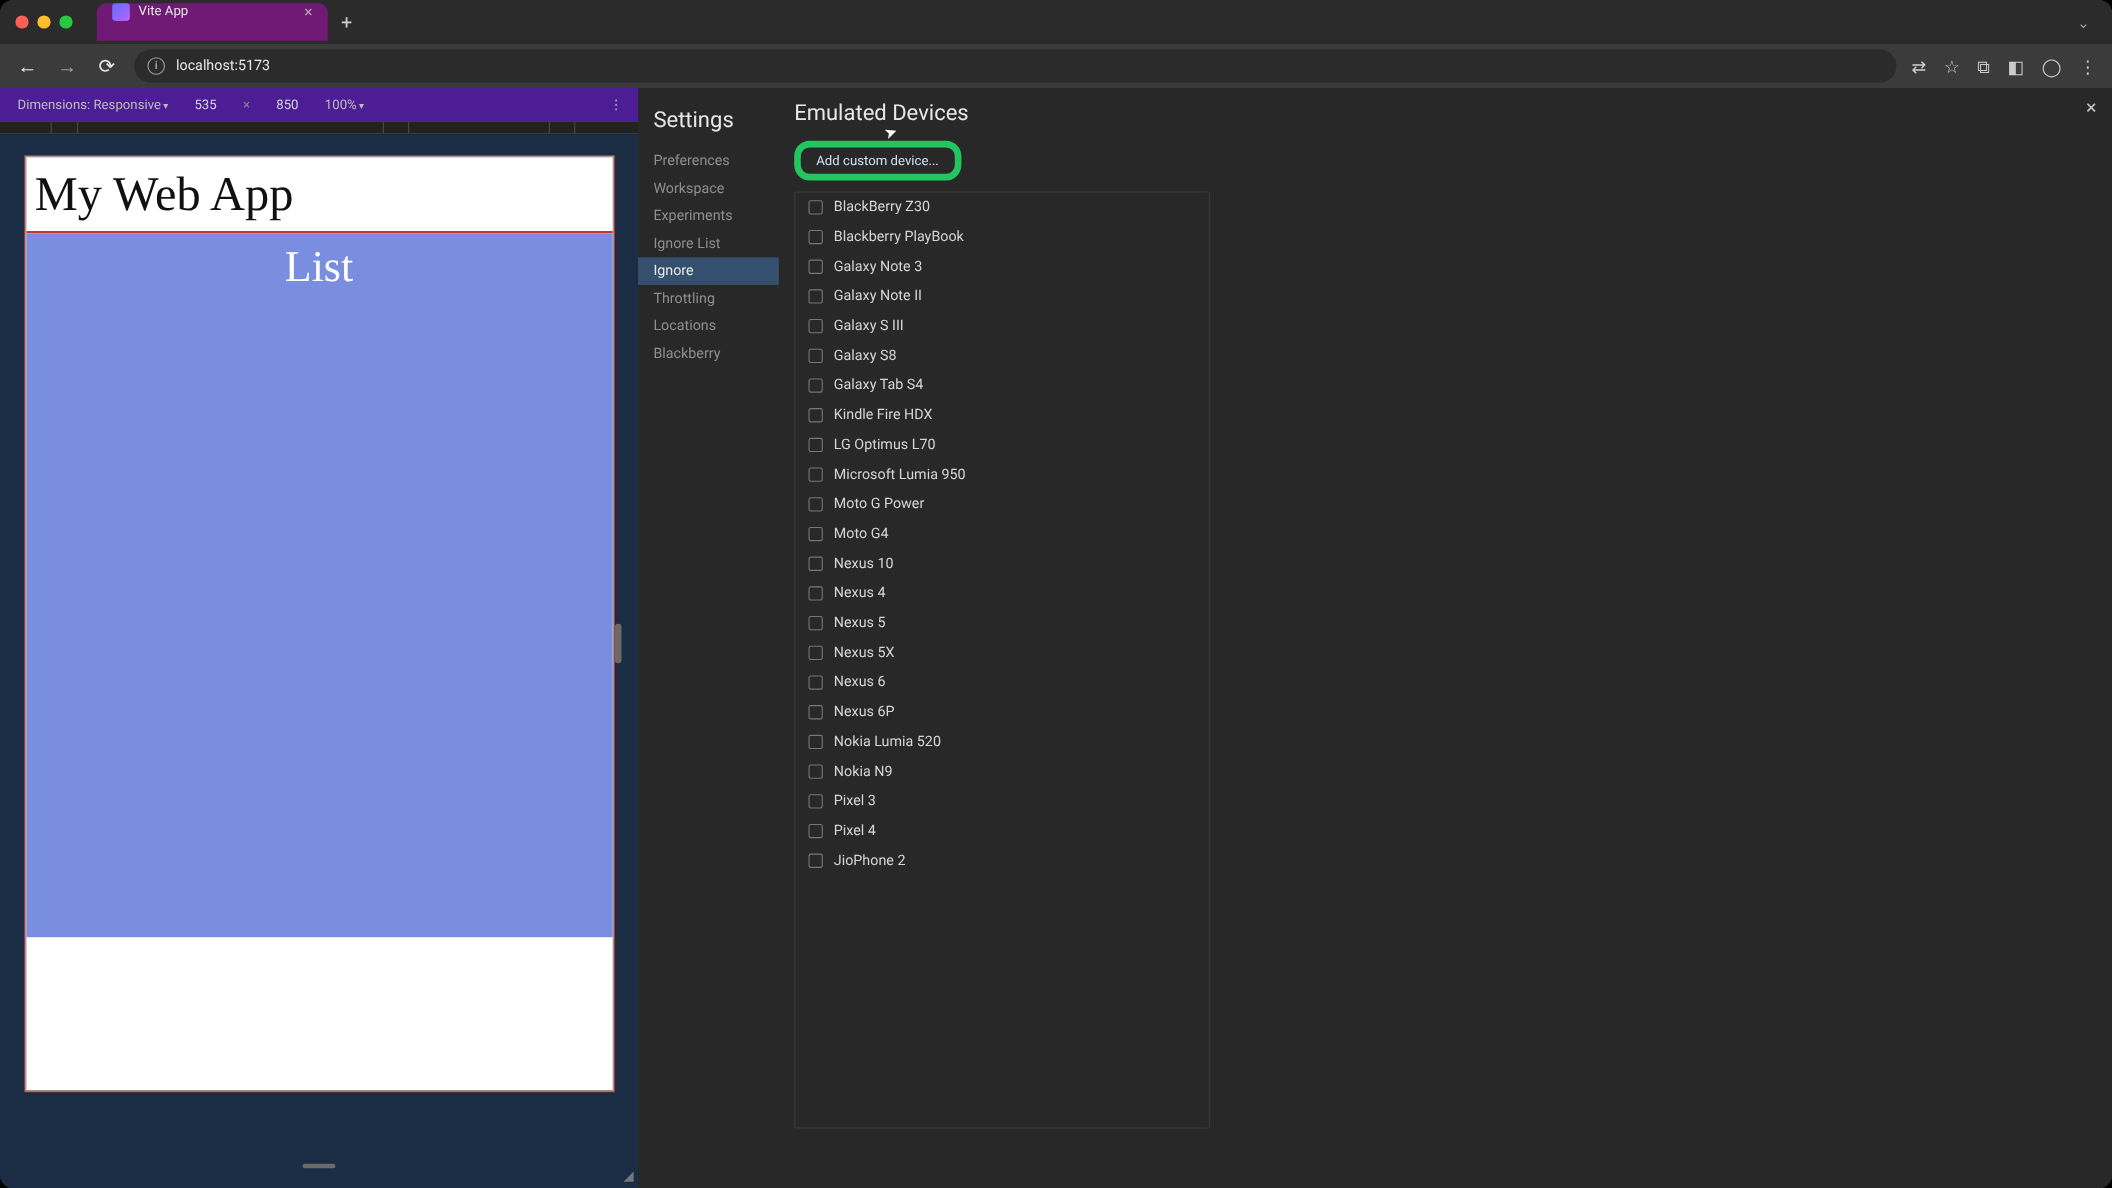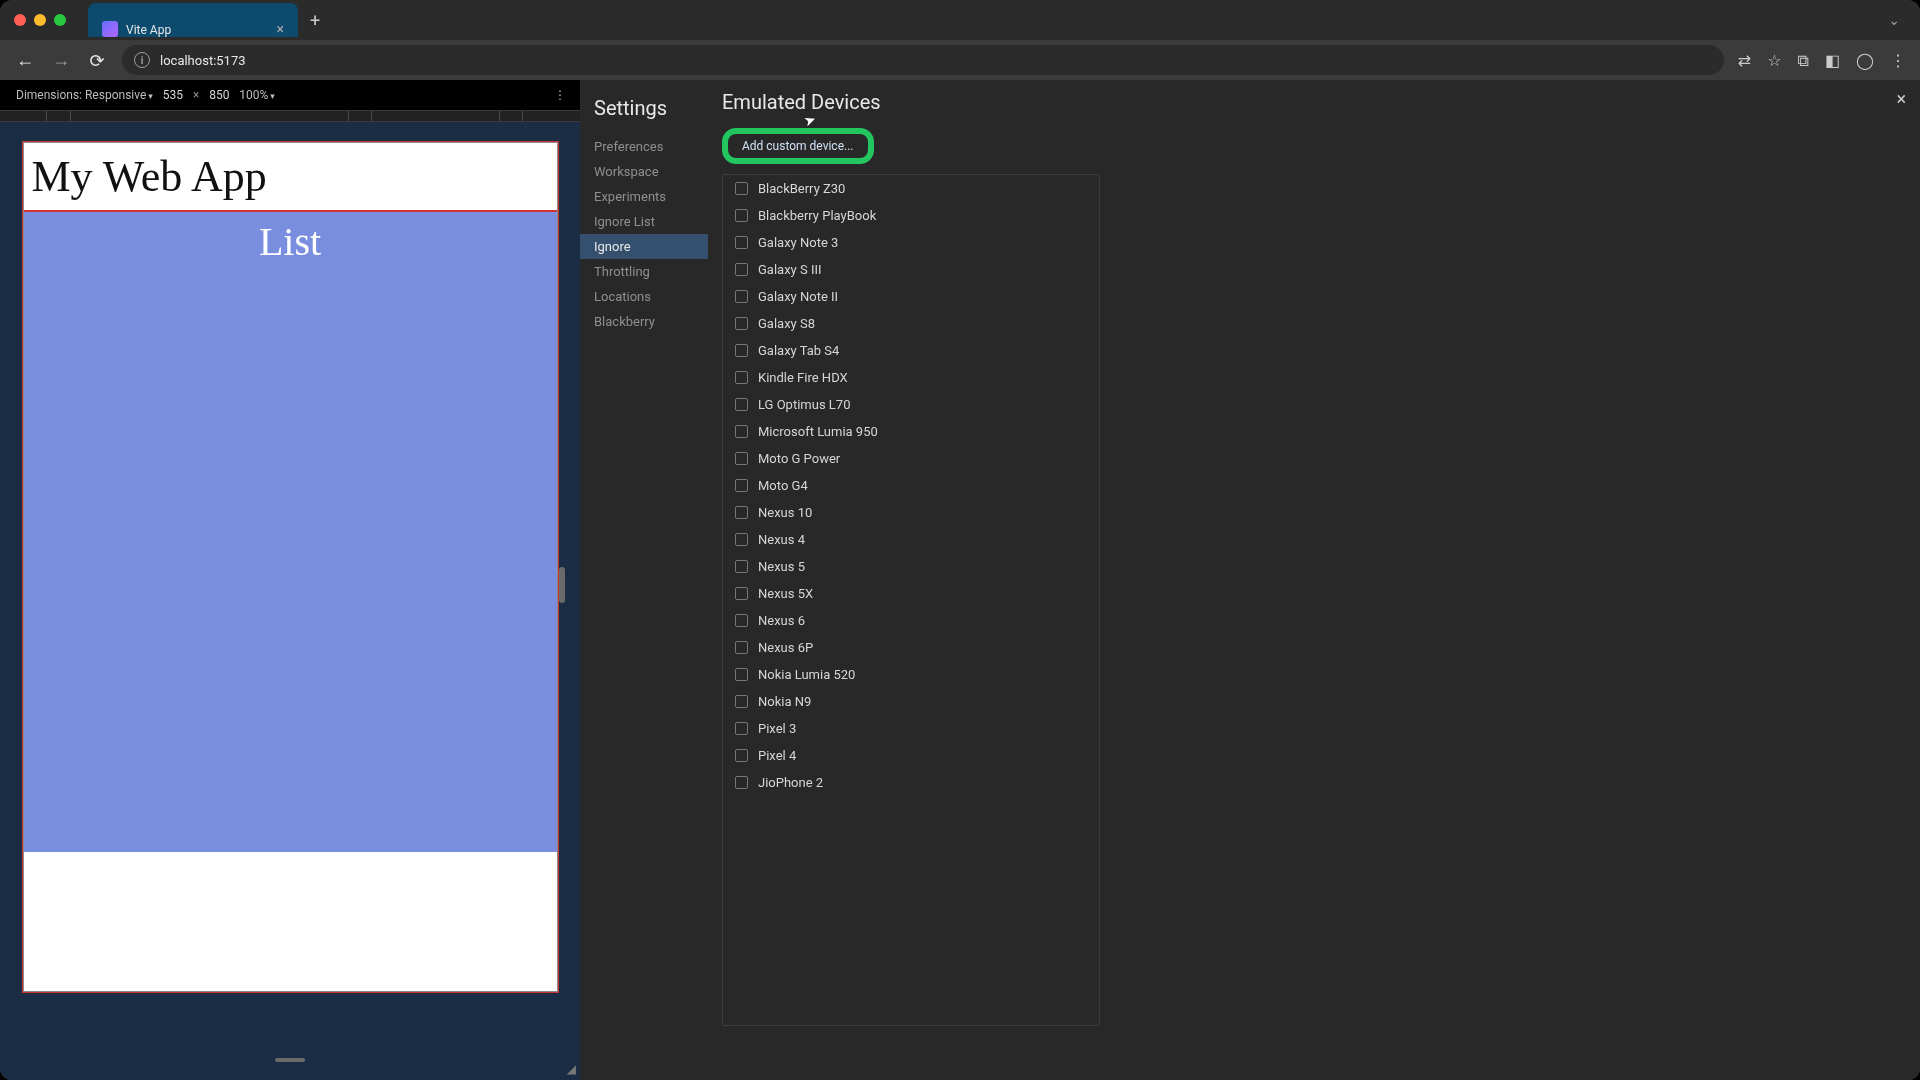--- a/index.html
+++ b/index.html
@@ -4,21 +4,21 @@
 <style>
 * { margin:0; padding:0; box-sizing:border-box; font-family:-apple-system,BlinkMacSystemFont,"Segoe UI",Roboto,sans-serif; }
 html,body { width:1920px; height:1080px; background:#000; overflow:hidden; }
 
 
 .browser { width:1920px; height:1080px; background:#2b2b2b; display:flex; flex-direction:column; border-radius:12px; overflow:hidden; }
 .titlebar { height:40px; background:#2b2b2b; display:flex; align-items:center; padding:0 14px; }
 .traffic { display:flex; gap:8px; }
 .traffic span { width:12px; height:12px; border-radius:50%; }
 .tl-r{background:#ff5f57;} .tl-y{background:#febc2e;} .tl-g{background:#28c840;}
-.tab { margin-left:22px; background:#0c4a6e; height:34px; display:flex; align-items:flex-end; padding:0 14px; border-radius:8px 8px 0 0; gap:8px; width:210px; }
+.tab { margin-left:22px; background:#701a75; height:34px; display:flex; align-items:flex-start; padding:0 14px; border-radius:8px 8px 0 0; gap:8px; width:210px; }
 .tab .favicon { width:16px;height:16px;border-radius:3px;background:linear-gradient(135deg,#646cff,#b467ff); }
 .tab .title { color:#e8e8e8; font-size:12px; flex:1; }
 .tab .close { color:#aaa; font-size:14px; }
 .newtab { color:#ccc; margin-left:12px; font-size:18px; }
 .titlebar-spacer { flex:1; }
 .chev { color:#9e9e9e; font-size:14px; padding:6px; }
 
 .toolbar { height:40px; background:#3b3b3b; display:flex; align-items:center; padding:0 14px; gap:14px; }
 .toolbar .navbtn { color:#9e9e9e; font-size:18px; width:22px; text-align:center; }
 .toolbar .navbtn.en { color:#e6e6e6; }
@@ -26,21 +26,21 @@
 .omnibox .info { width:16px;height:16px;border:1px solid #9e9e9e;border-radius:50%;display:flex;align-items:center;justify-content:center;color:#9e9e9e;font-size:10px;font-weight:bold; }
 .omnibox .url { color:#e8e8e8; font-size:13px; }
 .right-icons { display:flex; gap:16px; color:#ccc; align-items:center; }
 .right-icons span{font-size:16px;}
 
 
 .content { flex:1; display:flex; background:#282828; }
 
 
 .left { width:580px; background:#1d1d1d; display:flex; flex-direction:column; position:relative; }
-.dm-toolbar { height:30px; background:#000000; display:flex; align-items:center; padding:0 16px; color:#bdbdbd; font-size:12px; }
+.dm-toolbar { height:30px; background:#4c1d95; display:flex; align-items:center; padding:0 16px; gap:14px; color:#bdbdbd; font-size:12px; }
 .dm-toolbar .dim-label { color:#bdbdbd; }
 .dm-toolbar input { width:40px; background:transparent; border:none; color:#d6d6d6; text-align:center; font-size:12px; }
 .dm-toolbar .x { color:#8a8a8a; }
 .dm-toolbar .zoom { color:#bdbdbd; }
 .dm-toolbar .drop { font-size:9px; margin-left:2px; }
 .dm-toolbar .spacer{flex:1;}
 .dots-v { color:#bdbdbd; letter-spacing:-2px; }
 
 .ruler { height:12px; border-top:1px solid #3b3b3b; border-bottom:1px solid #3b3b3b; background:#222; position:relative; }
 .ruler .tick { position:absolute; top:0; bottom:0; width:1px; background:#4a4a4a; }
@@ -182,25 +182,25 @@
               <label class="device-row">
                 <input type="checkbox" style="">
                 <span>Blackberry PlayBook</span>
               </label>
               <label class="device-row">
                 <input type="checkbox" style="">
                 <span>Galaxy Note 3</span>
               </label>
               <label class="device-row">
                 <input type="checkbox" style="">
+                <span>Galaxy Note II</span>
+              </label>
+              <label class="device-row">
+                <input type="checkbox" style="">
                 <span>Galaxy S III</span>
-              </label>
-              <label class="device-row">
-                <input type="checkbox" style="">
-                <span>Galaxy Note II</span>
               </label>
               <label class="device-row">
                 <input type="checkbox" style="">
                 <span>Galaxy S8</span>
               </label>
               <label class="device-row">
                 <input type="checkbox" style="">
                 <span>Galaxy Tab S4</span>
               </label>
               <label class="device-row">

